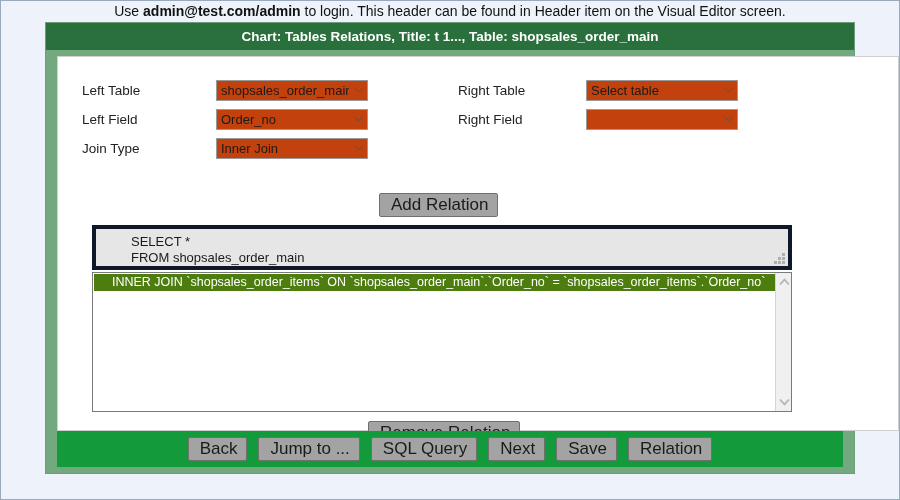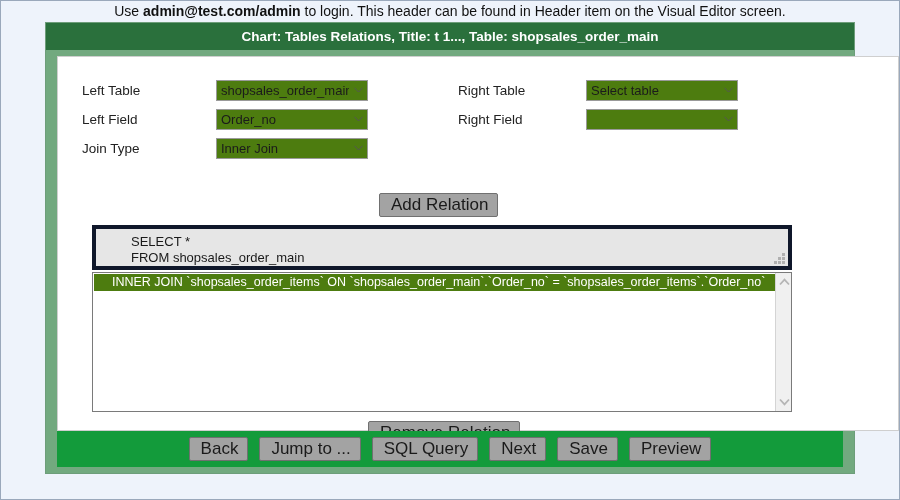--- a/index.html
+++ b/index.html
@@ -106,21 +106,21 @@
     white-space: nowrap;
   }
   select.combo {
     position: absolute;
     top: 0;
     height: 21px;
     box-sizing: border-box;
     font-family: "Liberation Sans", sans-serif;
     font-size: 13px;
     color: #1b1b1b;
-    background: #4d7c0f;
+    background: #c2410c;
     border: 1px solid #9a9a9a;
     border-radius: 0;
     padding: 0 18px 0 4px;
     -webkit-appearance: none;
     -moz-appearance: none;
     appearance: none;
     line-height: 19px;
   }
   .combo-wrap {
     position: absolute;
@@ -362,19 +362,19 @@
 
   </div>
 
   <div class="footer-bar">
     <div class="footer-btns">
       <button class="btn">Back</button>
       <button class="btn">Jump to ...</button>
       <button class="btn">SQL Query</button>
       <button class="btn">Next</button>
       <button class="btn">Save</button>
-      <button class="btn">Preview</button>
+      <button class="btn">Relation</button>
     </div>
   </div>
 
 </div>
 
 <div class="page-frame"></div>
 
 </body></html>

